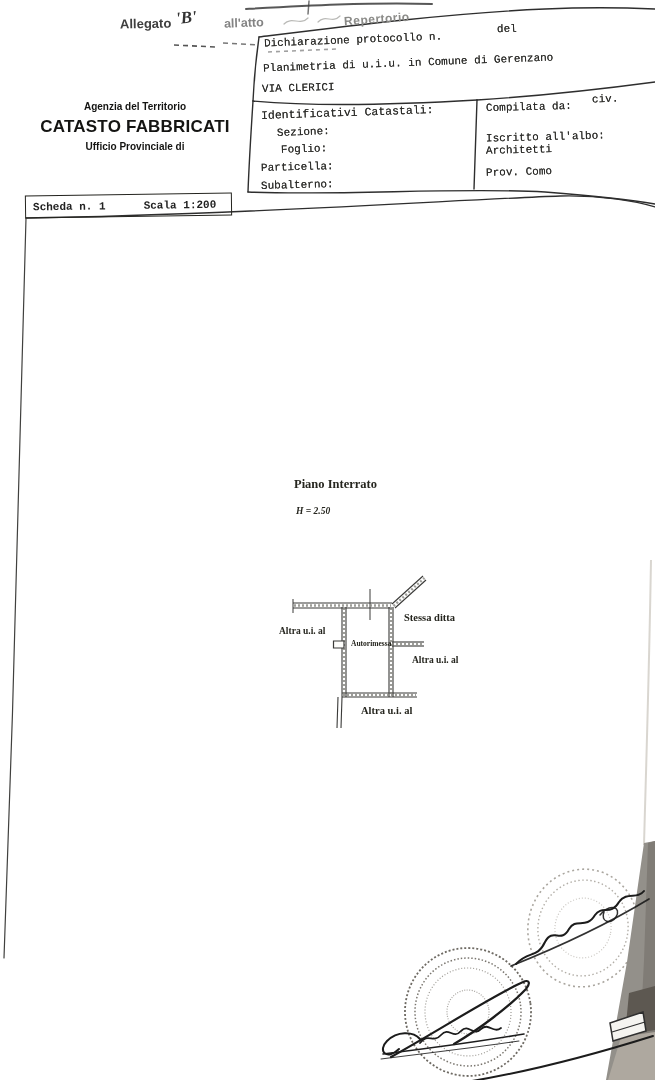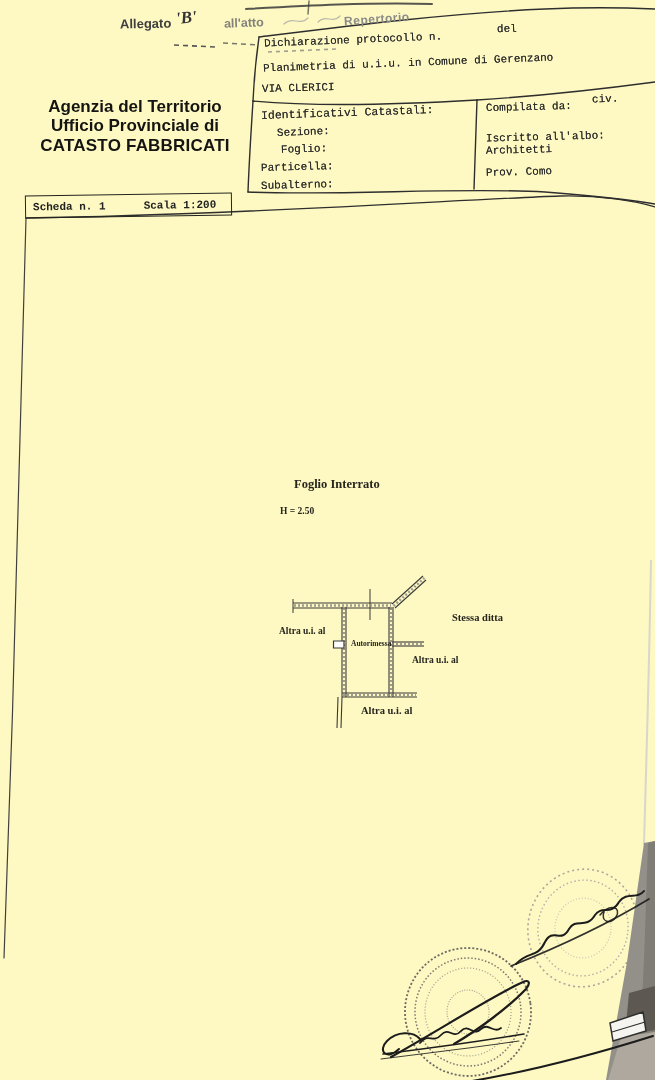--- a/index.html
+++ b/index.html
@@ -1,25 +1,25 @@
 <!DOCTYPE html>
 <html><head>
 <meta charset="utf-8">
 <style>
   html,body{margin:0;padding:0;background:#e9e8e4;}
-  .page{position:relative;width:655px;height:1080px;background:#fef9c3;overflow:hidden;
+  .page{position:relative;width:655px;height:1080px;background:#ffffff;overflow:hidden;
         font-family:"Liberation Sans",sans-serif;}
   .abs{position:absolute;white-space:nowrap;}
   .mono{font-family:"Liberation Mono","DejaVu Sans Mono",monospace;color:#2d2d2b;}
   .serif{font-family:"Liberation Serif","DejaVu Serif",serif;color:#26261f;}
   .sansb{font-family:"Liberation Sans",sans-serif;font-weight:bold;color:#141412;}
   svg{position:absolute;left:0;top:0;}
   
   .agency{left:28px;top:97px;width:214px;text-align:center;}
-  .agency .l1,.agency .l3,.agency .l4{font-size:17px;line-height:19px;}
+  .agency .l1,.agency .l3,.agency .l4{font-size:10px;line-height:19px;}
   .agency .l2{font-size:17px;line-height:21px;letter-spacing:.2px;}
   
   .scheda{left:25px;top:194px;width:205px;height:21px;border:1.6px solid #24241f;
           transform:rotate(-.8deg);display:flex;align-items:center;
           font-family:"Liberation Mono","DejaVu Sans Mono",monospace;
           font-size:11px;font-weight:600;color:#222;}
   .scheda .a{margin-left:7px;}
   .scheda .b{margin-left:38px;}
   
   .tw{font-size:11px;text-shadow:0 0 .4px #44443f;}
@@ -135,41 +135,41 @@
   <div class="abs sansb" style="left:344px;top:12px;font-size:12px;letter-spacing:.5px;color:#8b8b88;transform:rotate(-4deg);">Repertorio</div>
 
   <div class="abs mono tw" style="left:264px;top:34px;transform:rotate(-2.2deg);">Dichiarazione protocollo n.</div>
   <div class="abs mono tw" style="left:497px;top:23px;transform:rotate(-2deg);">del</div>
   <div class="abs mono tw" style="left:263px;top:57px;transform:rotate(-2.2deg);">Planimetria di u.i.u. in Comune di Gerenzano</div>
   <div class="abs mono tw" style="left:262px;top:82px;transform:rotate(-1.5deg);">VIA CLERICI</div>
   <div class="abs mono tw" style="left:592px;top:93px;transform:rotate(-2deg);">civ.</div>
 
   <div class="abs agency">
     <div class="sansb l1">Agenzia del Territorio</div>
+    <div class="sansb l2">CATASTO FABBRICATI</div>
     <div class="sansb l3">Ufficio Provinciale di</div>
-    <div class="sansb l2">CATASTO FABBRICATI</div>
   </div>
 
   <div class="abs mono tw" style="left:261px;top:106px;font-size:11.5px;transform:rotate(-2deg);">Identificativi Catastali:</div>
   <div class="abs mono tw" style="left:277px;top:126px;transform:rotate(-2deg);">Sezione:</div>
   <div class="abs mono tw" style="left:281px;top:143px;transform:rotate(-2deg);">Foglio:</div>
   <div class="abs mono tw" style="left:261px;top:161px;transform:rotate(-1.5deg);">Particella:</div>
   <div class="abs mono tw" style="left:261px;top:179px;transform:rotate(-1.5deg);">Subalterno:</div>
 
   <div class="abs mono tw" style="left:486px;top:101px;transform:rotate(-1.5deg);">Compilata da:</div>
   <div class="abs mono tw" style="left:486px;top:131px;transform:rotate(-1.5deg);">Iscritto all'albo:</div>
   <div class="abs mono tw" style="left:486px;top:144px;transform:rotate(-1.5deg);">Architetti</div>
   <div class="abs mono tw" style="left:486px;top:166px;transform:rotate(-1.5deg);">Prov. Como</div>
 
   <div class="abs scheda">
     <span class="a">Scheda n. 1</span>
     <span class="b">Scala 1:200</span>
   </div>
 
-  <div class="abs serif plab" style="left:294px;top:477px;font-size:12.5px;">Foglio Interrato</div>
-  <div class="abs serif plab" style="left:280px;top:506px;font-size:9.5px;">H = 2.50</div>
+  <div class="abs serif plab" style="left:294px;top:477px;font-size:12.5px;">Piano Interrato</div>
+  <div class="abs serif plab" style="left:296px;top:506px;font-size:9.5px;font-style:italic;">H = 2.50</div>
   <div class="abs serif plab" style="left:279px;top:626px;font-size:9.5px;">Altra u.i. al</div>
-  <div class="abs serif plab" style="left:404px;top:612px;font-size:10.5px;margin-left:48px;">Stessa ditta</div>
+  <div class="abs serif plab" style="left:404px;top:612px;font-size:10.5px;">Stessa ditta</div>
   <div class="abs serif plab" style="left:351px;top:639px;font-size:7.5px;">Autorimessa</div>
   <div class="abs serif plab" style="left:412px;top:655px;font-size:9.5px;">Altra u.i. al</div>
   <div class="abs serif plab" style="left:361px;top:705px;font-size:10.5px;">Altra u.i. al</div>
 
 </div>
 
 </body></html>

